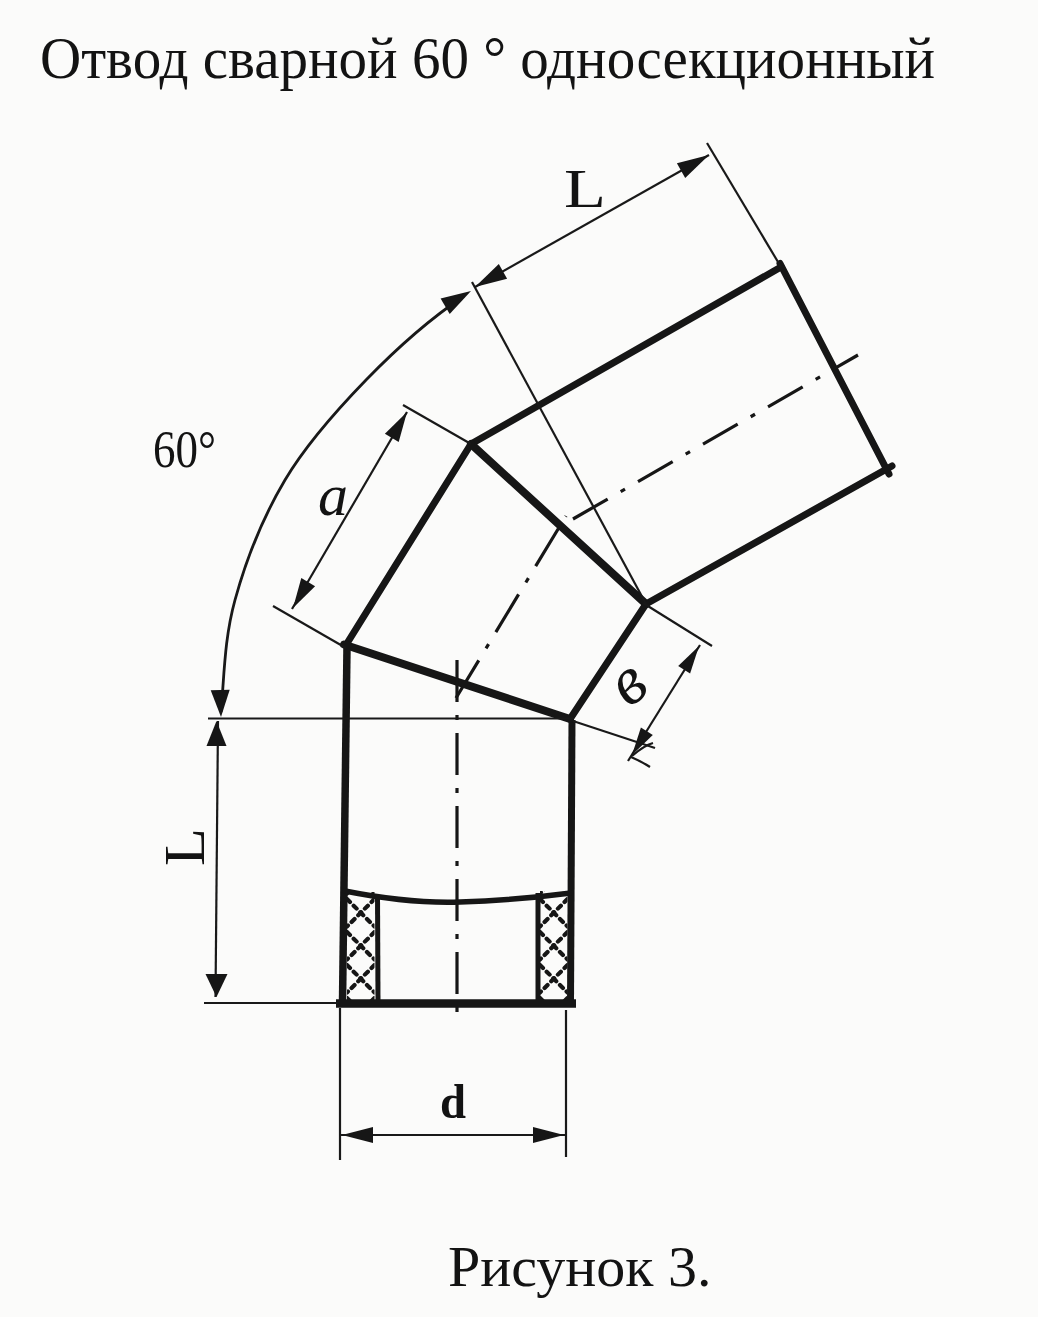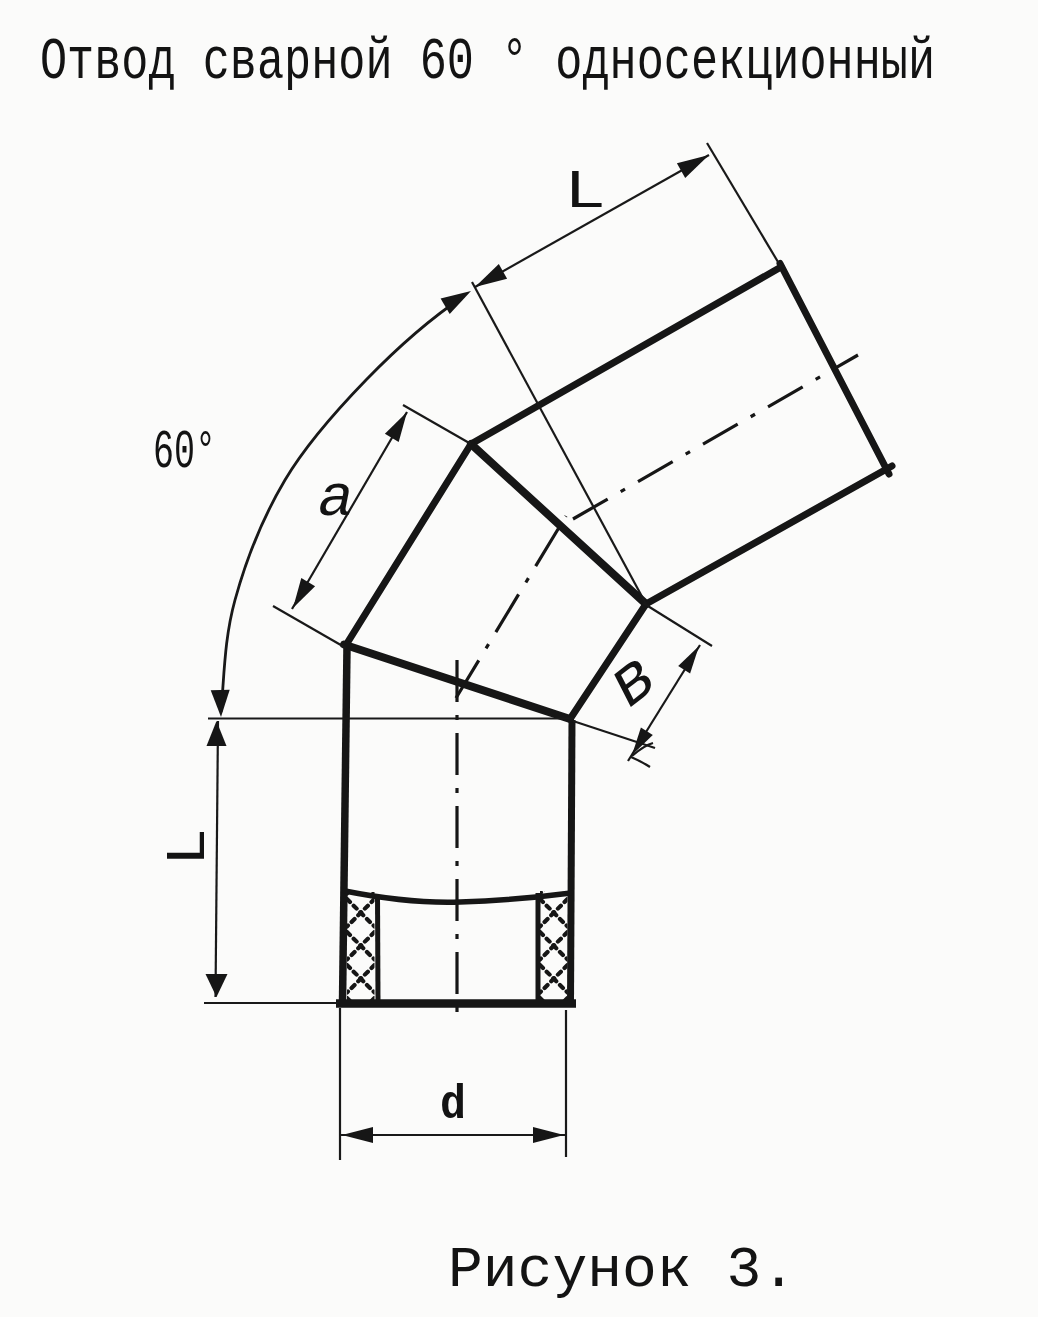--- a/index.html
+++ b/index.html
@@ -1,17 +1,17 @@
 <!DOCTYPE html>
 <html><head>
 <meta charset="utf-8">
 <style>
   html,body{margin:0;padding:0;background:#fbfbfa;}
   .page{position:relative;width:1038px;height:1317px;background:#fbfbfa;overflow:hidden;
-        font-family:Liberation Mono, monospace;}
+        font-family:Liberation Serif, serif;}
   svg{position:absolute;left:0;top:0;filter:blur(0.33px);}
   svg text{fill:#131313;}
 </style>
 </head>
 <body>
 <div class="page">
 <svg width="1038" height="1317" viewBox="0 0 1038 1317">
 
 <g>
 <text x="40" y="78" font-size="59" textLength="895" lengthAdjust="spacingAndGlyphs">Отвод сварной 60 ° односекционный</text>

